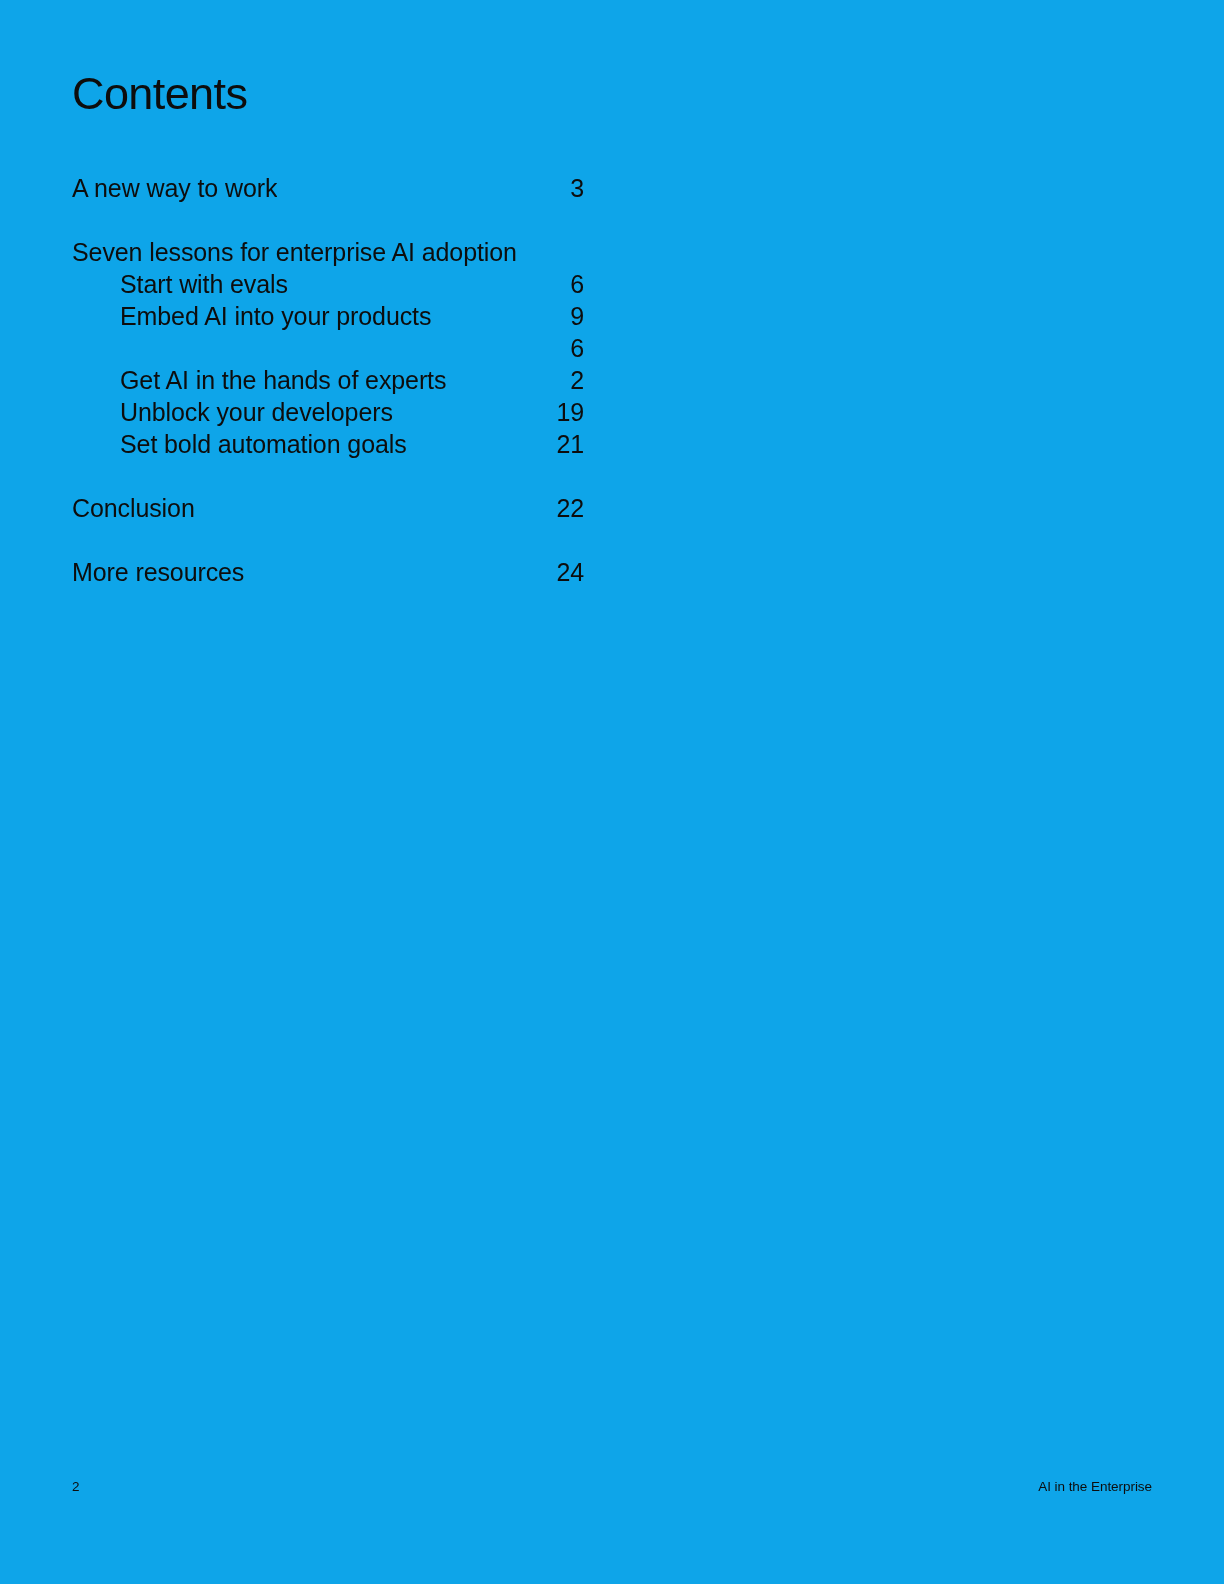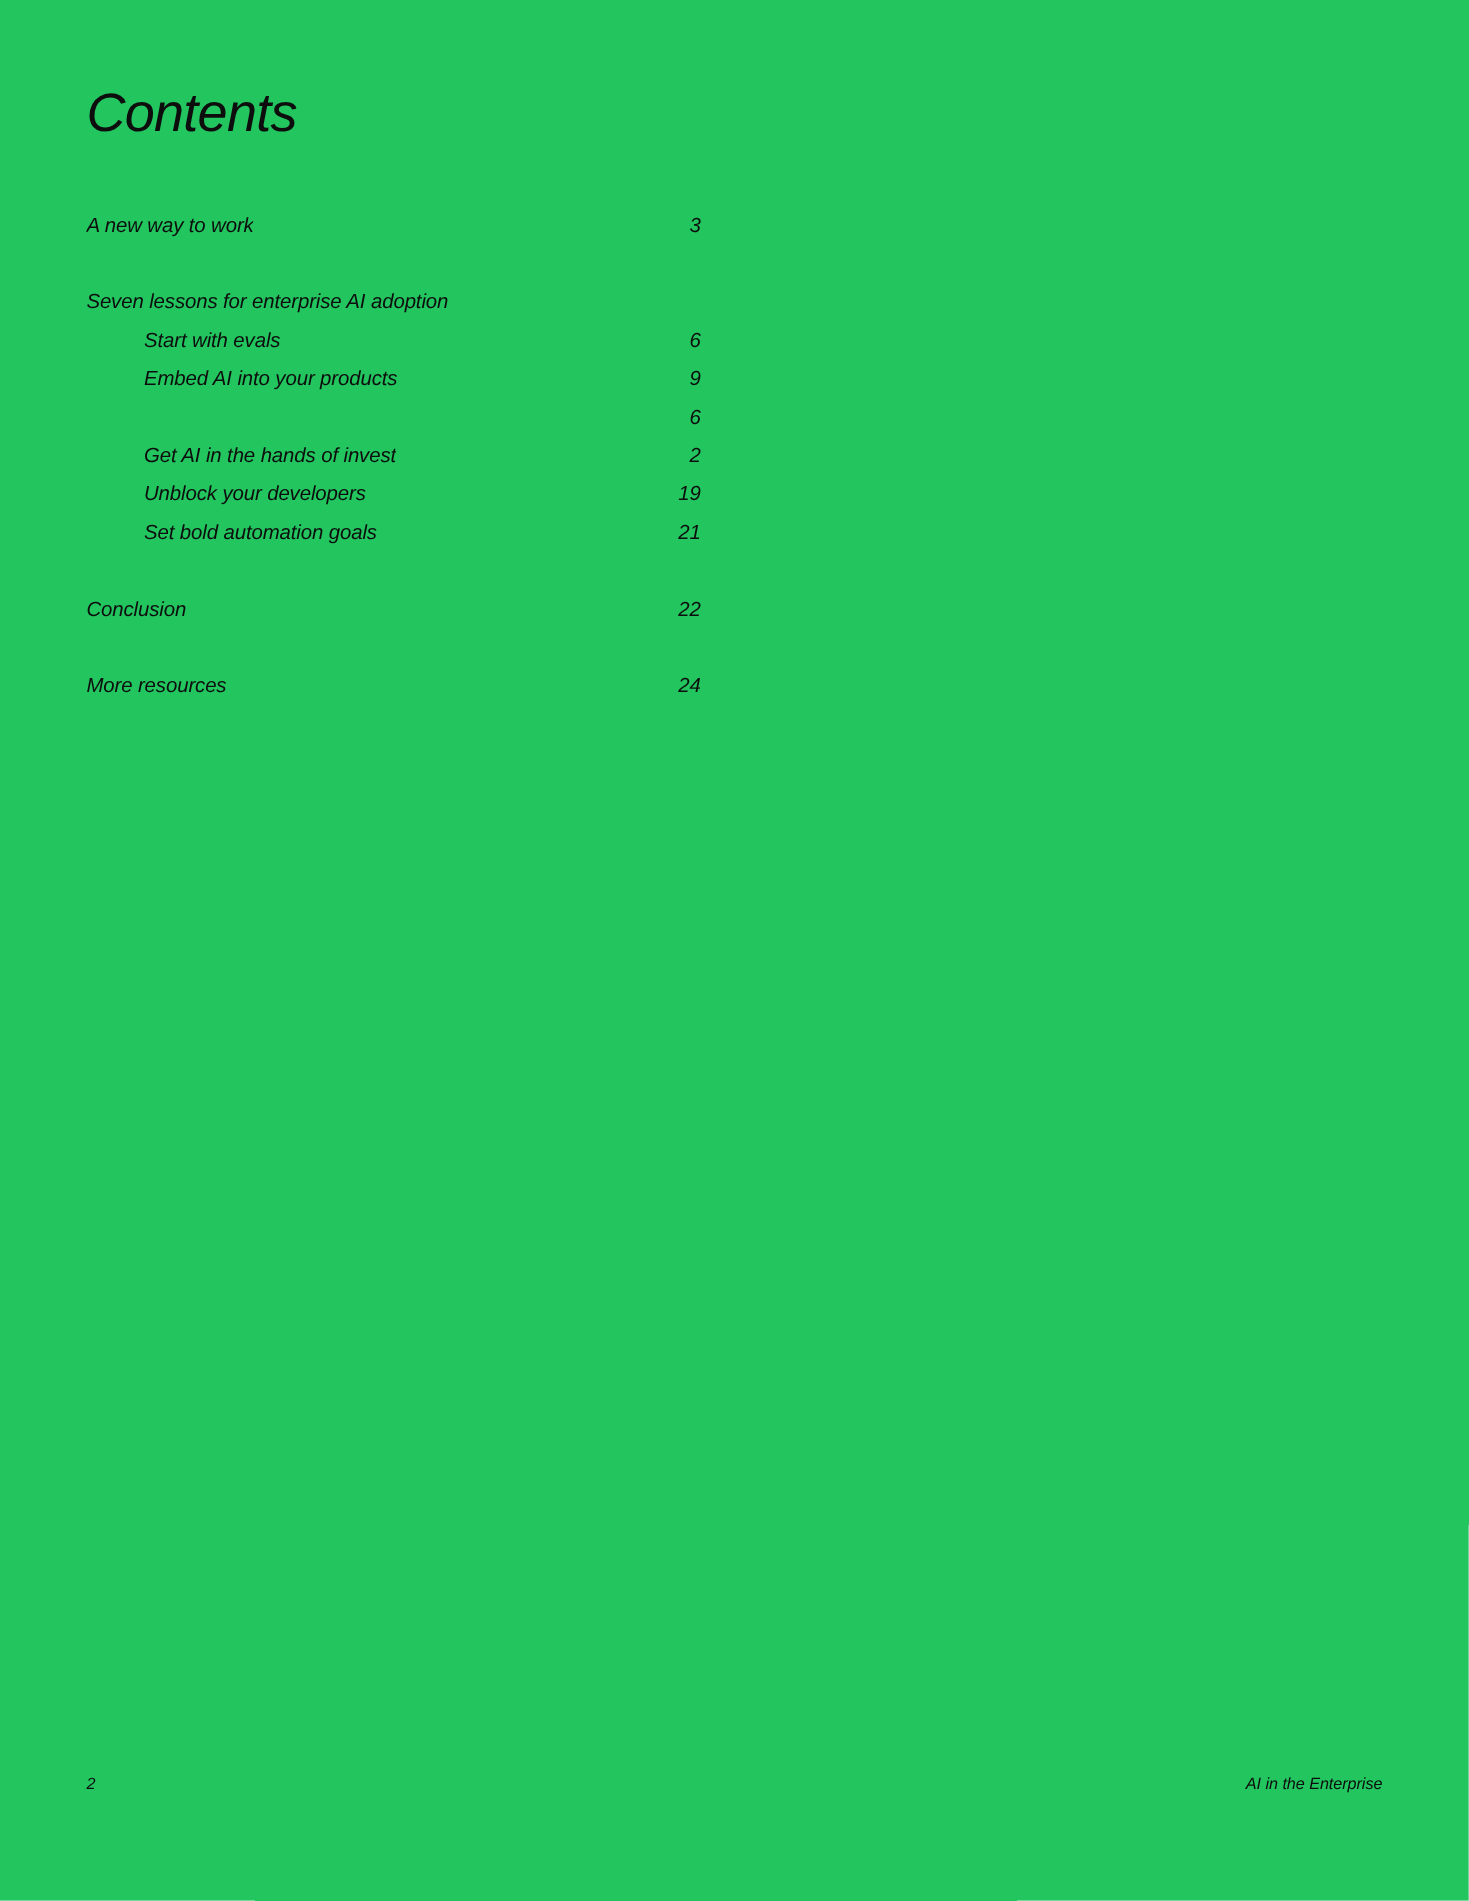--- a/index.html
+++ b/index.html
@@ -9,24 +9,23 @@
   }
   body {
     font-family: "Liberation Sans", sans-serif;
     color: #0d0d0d;
     -webkit-font-smoothing: antialiased;
   }
   .page {
     position: relative;
     width: 1224px;
     height: 1584px;
-    background: #22c55e;
+    background: #0ea5e9;
     overflow: hidden;
     box-sizing: border-box;
-    font-style: italic;
   }
 
   
   .page-title {
     position: absolute;
     left: 72px;
     top: 66px;
     font-size: 45px;
     line-height: 56px;
     font-weight: 400;
@@ -46,21 +45,21 @@
   .toc-group {
     margin: 0 0 32px 0;
   }
   .toc-group:last-child {
     margin-bottom: 0;
   }
   .toc-row {
     display: flex;
     align-items: baseline;
     height: 32px;
-    font-size: 17px;
+    font-size: 25px;
     line-height: 32px;
     letter-spacing: -0.1px;
     color: #0d0d0d;
     white-space: nowrap;
     justify-content: center;
   }
   .toc-row.indent .toc-label {
     padding-left: 48px;
   }
   .toc-label {
@@ -123,21 +122,21 @@
         <div class="toc-row indent">
           <span class="toc-label">Embed AI into your products</span>
           <span class="toc-spacer"></span>
           <span class="toc-pagenum">9</span>
         </div>
         <div class="toc-row indent">
           <span class="toc-spacer"></span>
           <span class="toc-pagenum">6</span>
         </div>
         <div class="toc-row indent">
-          <span class="toc-label">Get AI in the hands of invest</span>
+          <span class="toc-label">Get AI in the hands of experts</span>
           <span class="toc-spacer"></span>
           <span class="toc-pagenum">2</span>
         </div>
         <div class="toc-row indent">
           <span class="toc-label">Unblock your developers</span>
           <span class="toc-spacer"></span>
           <span class="toc-pagenum">19</span>
         </div>
         <div class="toc-row indent">
           <span class="toc-label">Set bold automation goals</span>

